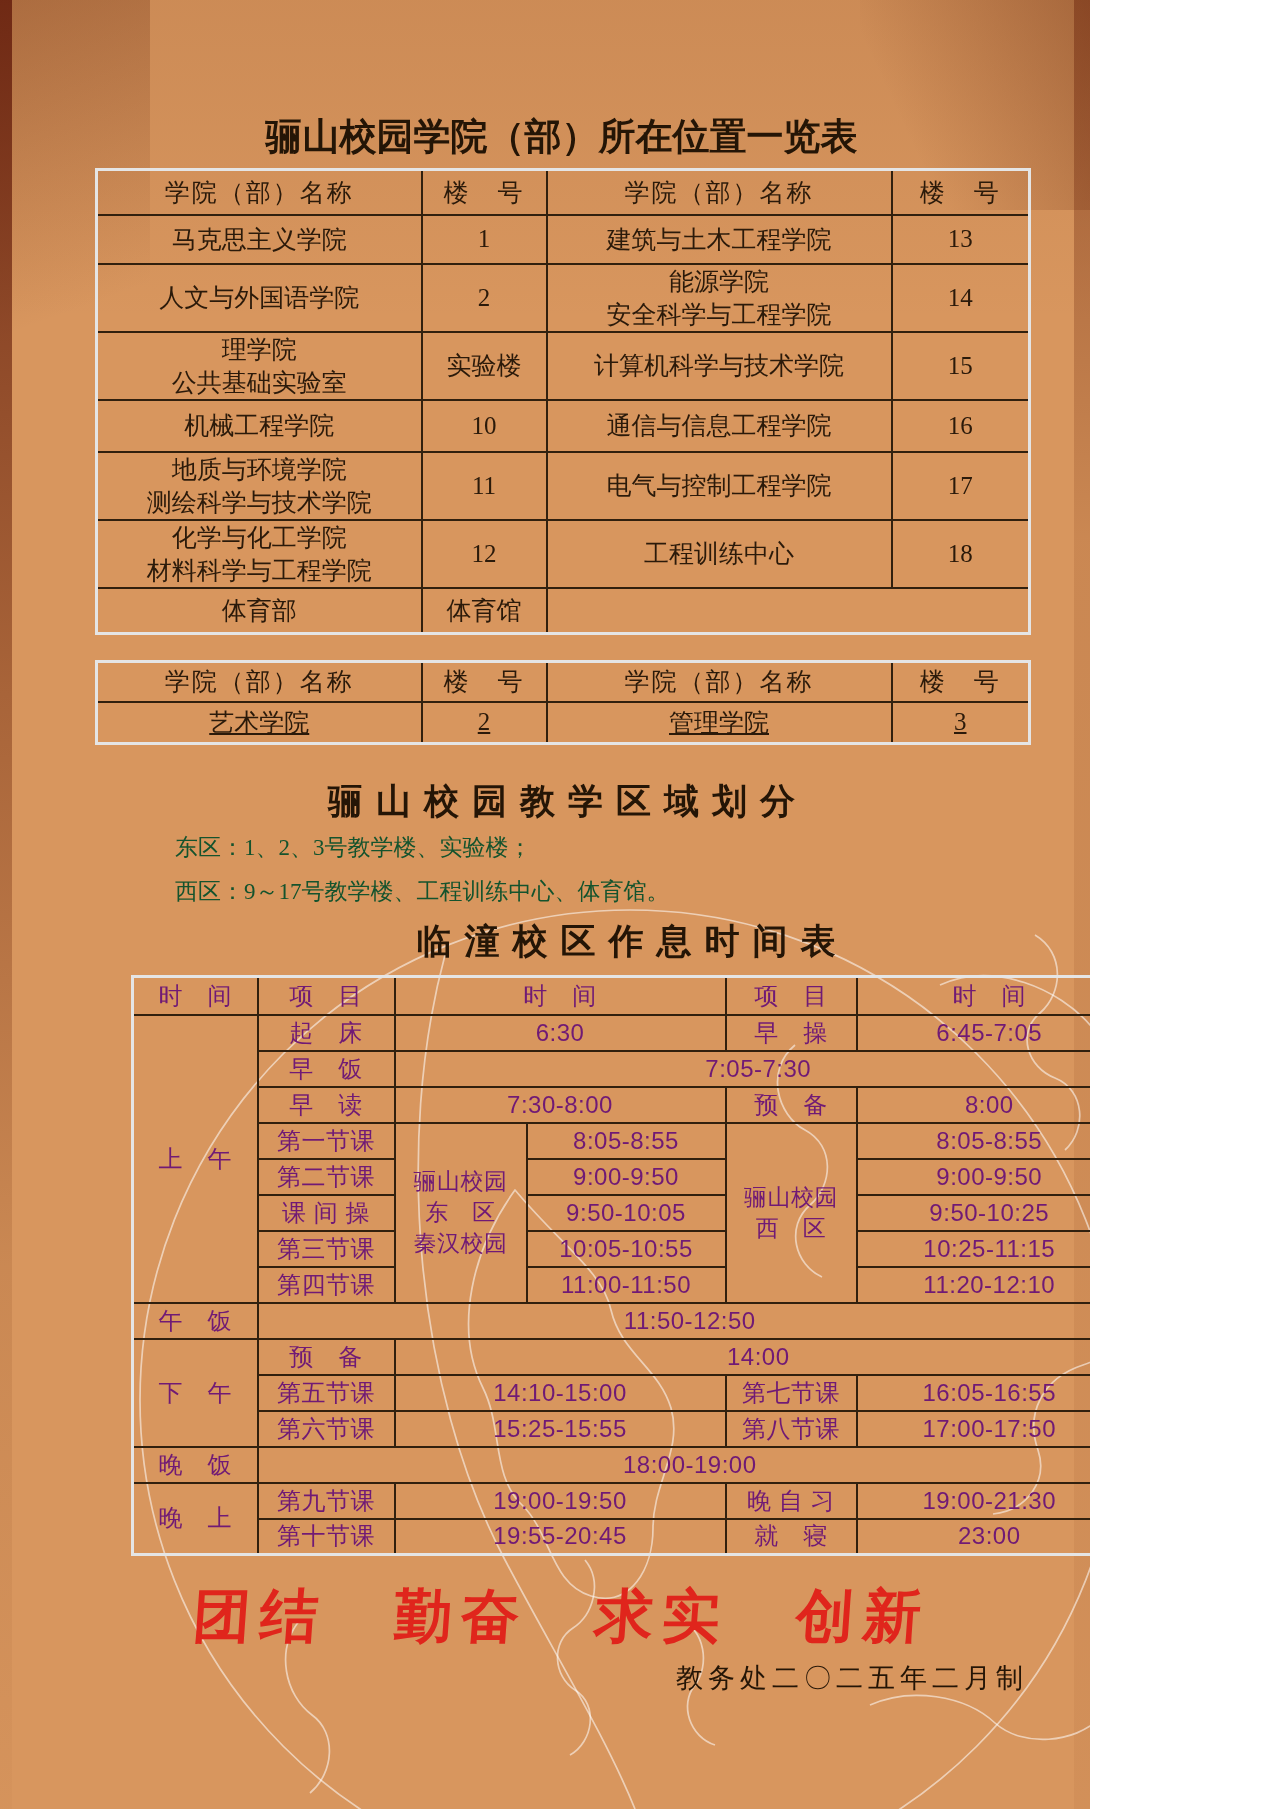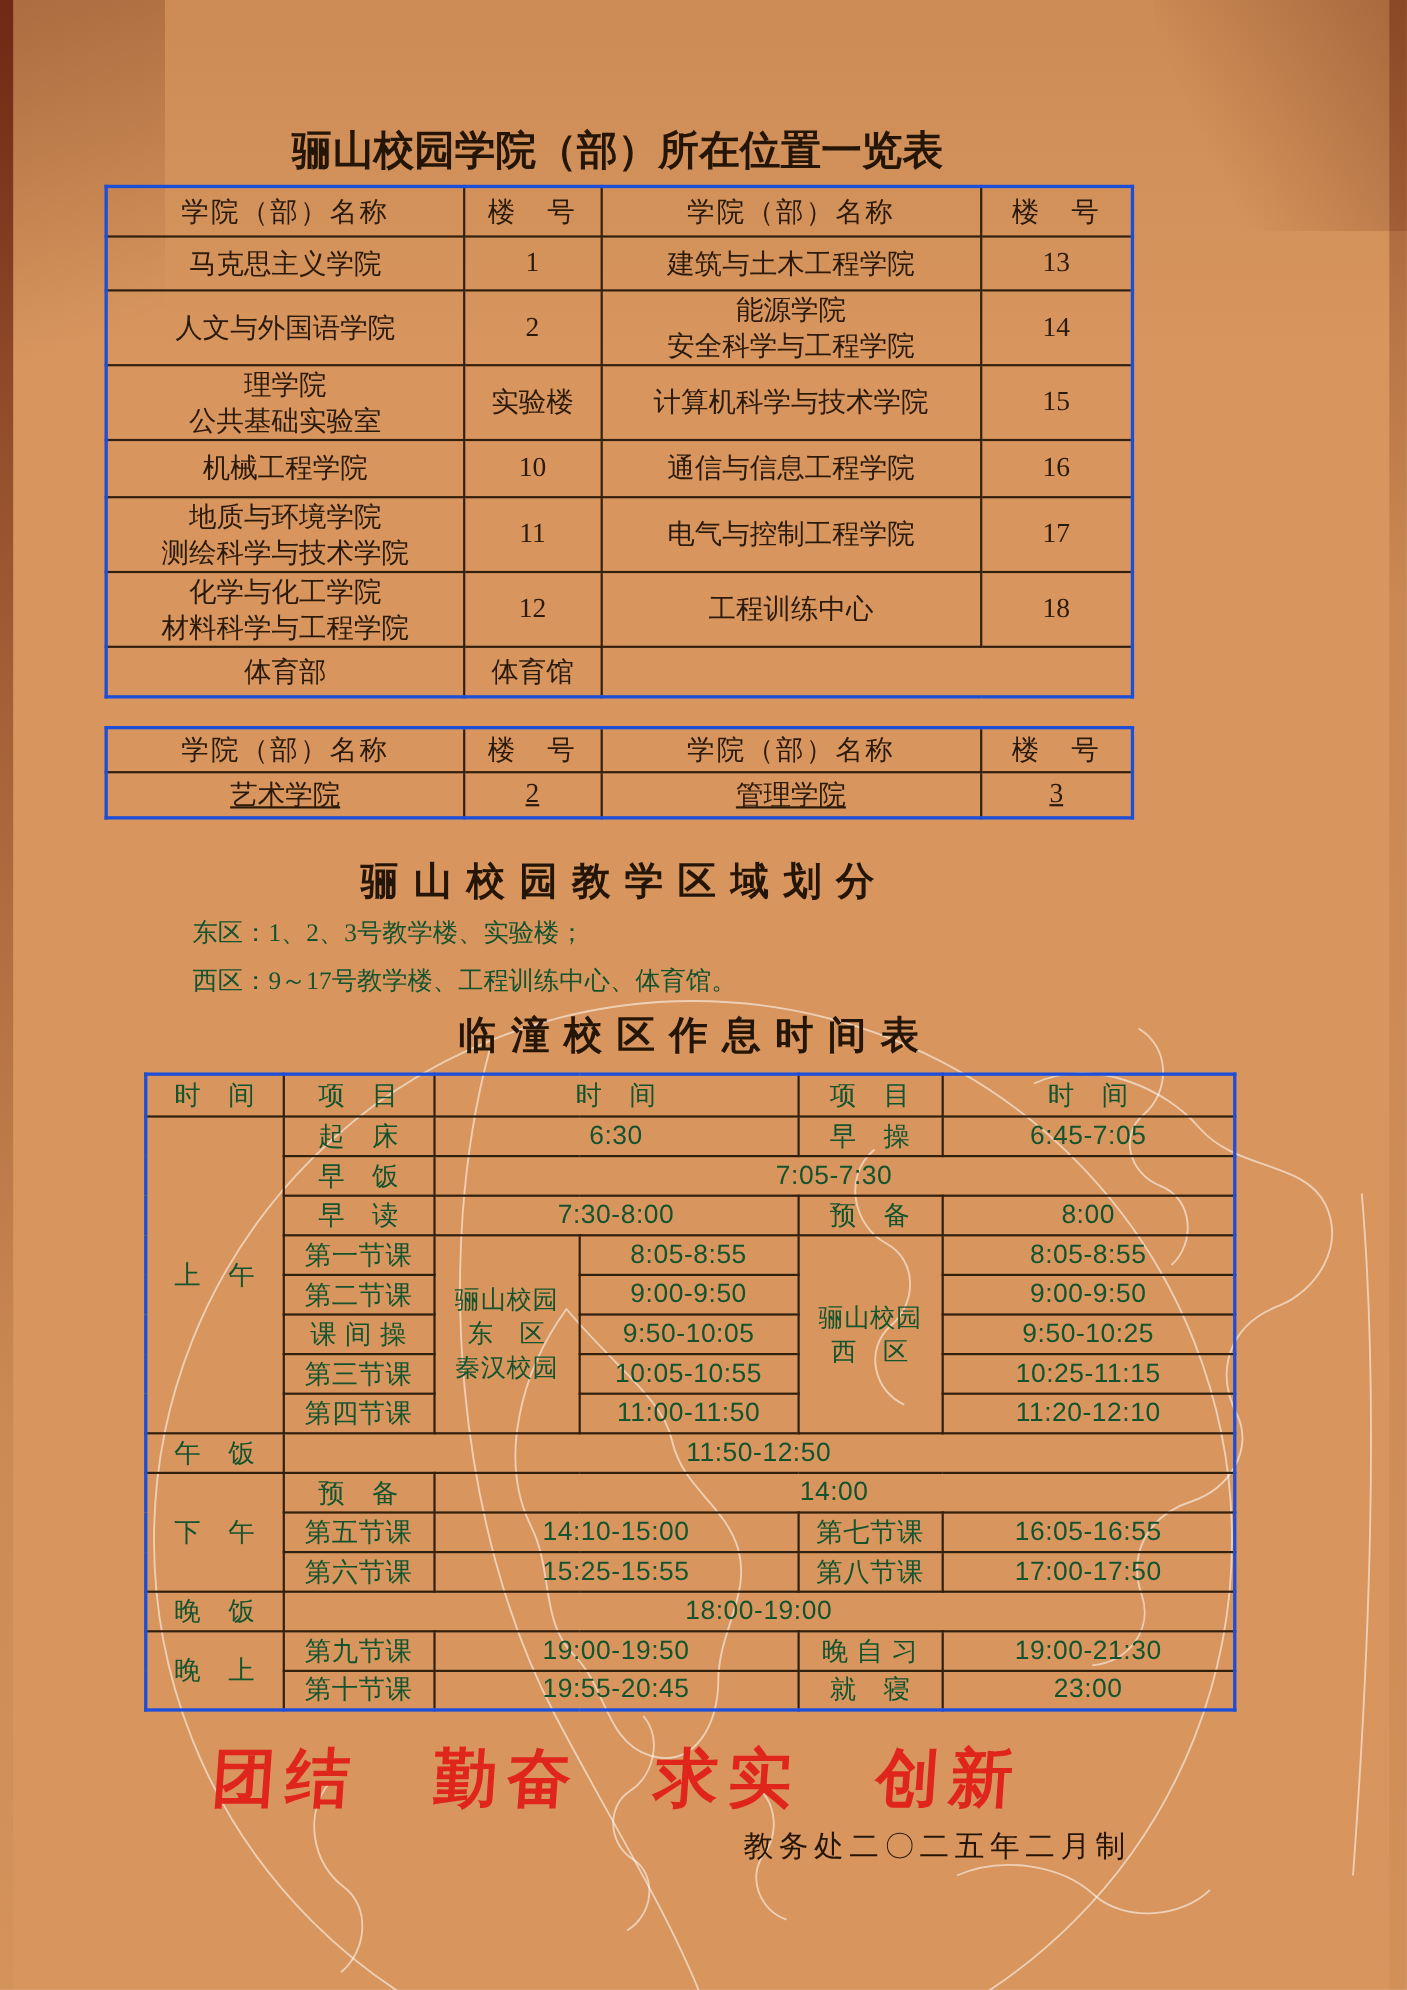--- a/index.html
+++ b/index.html
@@ -1,17 +1,17 @@
 <!DOCTYPE html>
 <html><head>
 <meta charset="utf-8">
 <style>
   html,body { margin:0; padding:0; }
   .sheet {
-    position:relative; width:1279px; height:1809px;
+    position:relative; width:1090px; height:1809px;
     background:#d8965e; overflow:hidden;
     font-family:"Liberation Sans", sans-serif;
     color:#2b1a0a;
   }
   
   .edge-left  { position:absolute; left:0; top:0; width:12px; height:100%;
     background:linear-gradient(to bottom, rgba(101,30,13,.85), rgba(128,58,26,.55) 38%, rgba(160,95,50,.25) 70%, rgba(160,95,50,.05)); }
   .edge-right { position:absolute; right:0; top:0; width:16px; height:100%;
     background:linear-gradient(to bottom, rgba(110,40,15,.5), rgba(140,70,30,.18) 30%, rgba(140,70,30,.08)); }
   .corner-tl  { position:absolute; left:0; top:0; width:150px; height:430px;
@@ -25,28 +25,28 @@
   
   .abs { position:absolute; z-index:10; }
   .heading { font-weight:bold; text-align:center; color:#241506; }
   .h-main { left:95px; width:933px; font-size:37px; }
   .spaced { letter-spacing:13px; text-indent:13px; }
   .region-text { left:175px; width:900px; font-size:23px; line-height:44px;
     font-family:"Liberation Serif", serif; color:#14532d; white-space:pre-line; }
 
   
   table { border-collapse:collapse; table-layout:fixed; position:absolute; z-index:10;
-    background:transparent; border:3px solid #1d4ed8; }
+    background:transparent; border:3px solid #e5e5e5; }
   td { border:2px solid #31200e; text-align:center; vertical-align:middle;
     padding:0 2px; white-space:pre-line; overflow:hidden; }
 
   .loc-table { left:95px; width:933px; font-size:25px; font-family:"Liberation Serif", serif; color:#2b1a0a; }
   .loc-table .hdr td { font-family:"Liberation Sans", sans-serif; letter-spacing:2px; }
 
-  .tt { left:131px; width:990px; font-size:24px; color:#14532d; }
+  .tt { left:131px; width:990px; font-size:24px; color:#701a75; }
   .tt td { letter-spacing:.5px; }
   .zone-cell { font-size:23px; }
   .zone-flex { display:flex; flex-direction:column; justify-content:space-evenly; height:100%; }
 
   .motto { left:95px; width:933px; font-size:58px; font-weight:bold;
     font-family:"Liberation Serif", serif; color:#e0251c; letter-spacing:9px;
     text-align:center; transform:skewX(-4deg); }
   .issuer { left:95px; width:933px; font-size:27px; letter-spacing:5px;
     font-family:"Liberation Serif", serif; text-align:right; color:#241506; }
 </style>

